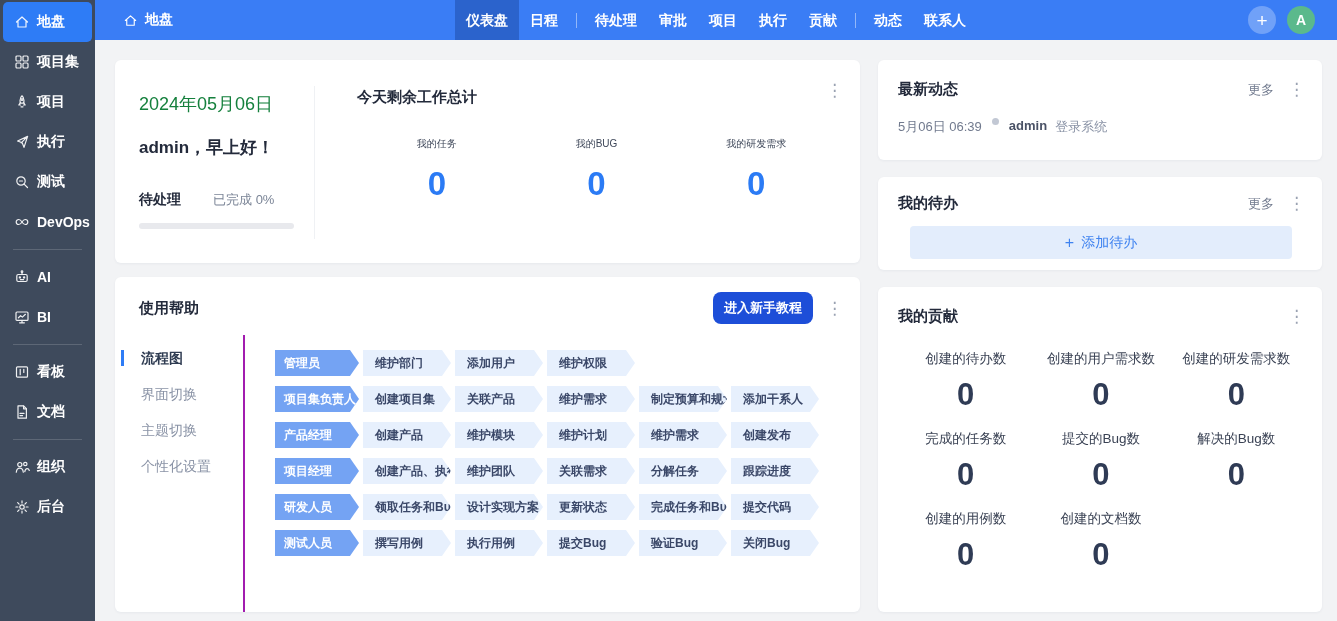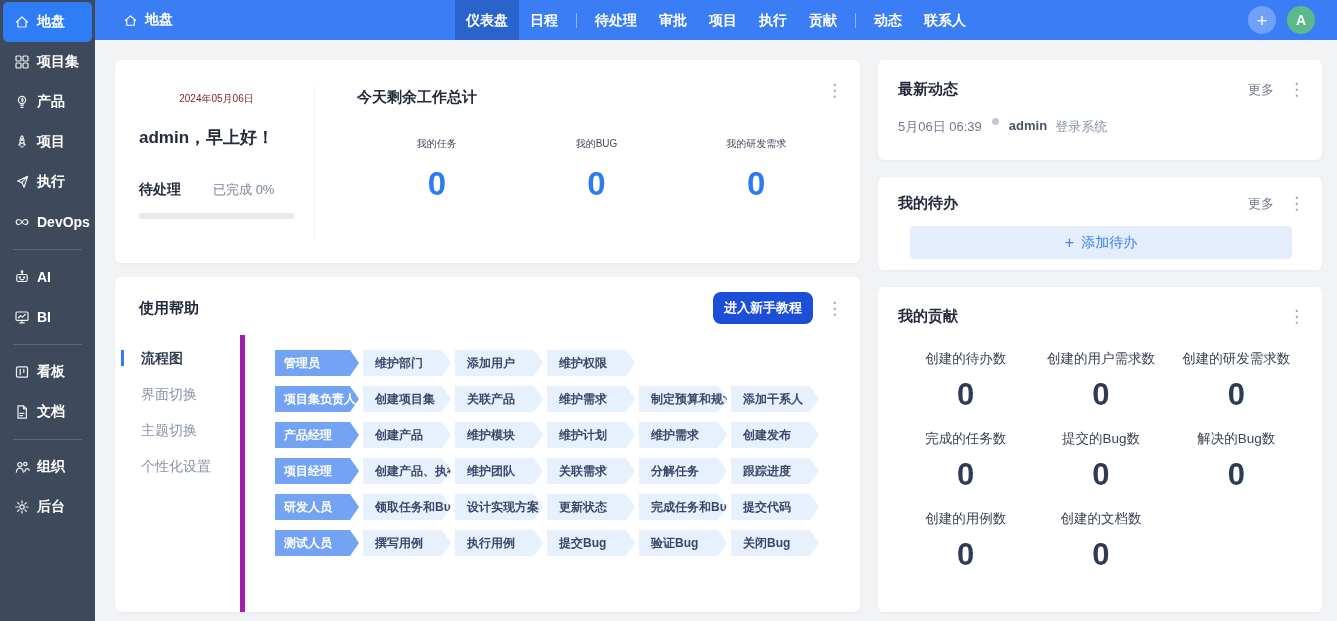--- a/index.html
+++ b/index.html
@@ -38,42 +38,42 @@
   .card { background:#fff; border-radius:6px; box-shadow:0 1px 3px rgba(25,40,70,.05); position:relative; }
   .kebab { color:#9AA2B2; font-size:17px; line-height:1; cursor:pointer; width:16px; text-align:center; user-select:none; }
   .card-head { display:flex; align-items:center; }
   .card-title { font-size:15px; font-weight:700; color:#232A3B; }
   .more-link { font-size:13px; color:#717A8E; cursor:pointer; margin-left:auto; margin-right:14px; }
 
   
   .card-welcome { height:203px; display:flex; padding:26px 24px 24px; }
   .wc-kebab { position:absolute; top:22px; right:18px; }
   .wc-left { width:176px; flex-shrink:0; border-right:1px solid #EFF1F4; padding-right:20px; }
-  .wc-date { font-size:10px; color:#7f1d1d; margin-top:6px;text-align:center; }
+  .wc-date { font-size:18px; color:#15803d; margin-top:6px; }
   .wc-greet { font-size:17px; font-weight:700; color:#232A3B; margin-top:20px; }
   .wc-pend-row { display:flex; align-items:baseline; margin-top:32px; }
   .wc-pending { font-size:14px; font-weight:700; color:#232A3B; }
   .wc-completed { font-size:13px; color:#7A8496; margin-left:32px; }
   .wc-bar { margin-top:14px; height:6px; width:100%; background:#E8E9ED; border-radius:3px; overflow:hidden; }
   .wc-bar-fill { height:100%; background:#2E7CF6; border-radius:3px; }
   .wc-right { flex:1; padding-left:42px; padding-top:2px; }
   .ws-title { font-size:15px; font-weight:700; color:#232A3B; }
   .ws-metrics { display:flex; margin-top:30px; }
   .ws-metric { flex:1; text-align:center; }
   .ws-metric-label { font-size:10px; color:#3E4759; }
   .ws-metric-value { font-size:33px; font-weight:700; color:#2B7BF5; margin-top:14px; }
 
   
   .card-help { flex:1; display:flex; flex-direction:column; min-height:0; }
   .help-head { padding:15px 18px 11px 24px; }
   .tutorial-btn { margin-left:auto; background:#1d4ed8; color:#fff; font-size:13px; font-weight:700; border:none;
                   border-radius:8px; padding:7px 11px; cursor:pointer; font-family:inherit; }
   .help-head .kebab { margin-left:13px; }
   .help-body { flex:1; display:flex; min-height:0; }
-  .help-tabs { width:130px; flex-shrink:0; border-right:5px solid #a21caf; padding-top:6px; }
+  .help-tabs { width:130px; flex-shrink:0; border-right:2px solid #a21caf; padding-top:6px; }
   .help-tab { position:relative; padding:9px 0 9px 26px; font-size:14px; color:#8A93A6; cursor:pointer; }
   .help-tab.active { color:#2F3C52; font-weight:700; }
   .help-tab.active::before { content:''; position:absolute; left:6px; top:9px; width:3px; height:16px; background:#2E7CF6; }
   .flow-area { flex:1; padding:15px 0 4px 30px; overflow:hidden; }
   .flow-row { display:flex; gap:4px; margin-bottom:10px; }
   .flow-role { width:84px; height:26px; line-height:26px; flex-shrink:0; background:#74A3F3; color:#fff;
                font-size:12px; font-weight:700; padding-left:9px; white-space:nowrap; overflow:hidden;
                clip-path:polygon(0 0, calc(100% - 9px) 0, 100% 50%, calc(100% - 9px) 100%, 0 100%); }
   .flow-step { width:88px; height:26px; line-height:26px; flex-shrink:0; background:#E7F0FD; color:#3A4768;
                font-size:12px; font-weight:700; padding-left:12px; white-space:nowrap; overflow:hidden; cursor:pointer;
@@ -119,43 +119,43 @@
             <rect x="9" y="2" width="5" height="5" rx="1"></rect>
             <rect x="2" y="9" width="5" height="5" rx="1"></rect>
             <rect x="9" y="9" width="5" height="5" rx="1"></rect>
           </svg>
         </span>
         <span>项目集</span>
       </div>
       <div class="side-item">
         <span class="icn">
           <svg viewBox="0 0 16 16" width="100%" height="100%" fill="none" stroke="currentColor" stroke-width="1.2" stroke-linecap="round" stroke-linejoin="round">
-            <circle cx="8" cy="6" r="3.6"></circle>
-            <path d="M6.5 11.2h3M7 13.4h2M8.6 4.2 7.4 6h1.9l-1.2 1.8"></path>
-          </svg>
-        </span>
-        <span>产品</span>
-      </div>
-      <div class="side-item">
-        <span class="icn">
-          <svg viewBox="0 0 16 16" width="100%" height="100%" fill="none" stroke="currentColor" stroke-width="1.2" stroke-linecap="round" stroke-linejoin="round">
             <path d="M8 1.8c1.8 1.6 2.4 4.2 1.6 7.4H6.4C5.6 6 6.2 3.4 8 1.8z"></path>
             <path d="M6.4 8.6 4.8 11h1.8M9.6 8.6 11.2 11H9.4M7 12.8h2"></path>
             <circle cx="8" cy="5.6" r=".9"></circle>
           </svg>
         </span>
         <span>项目</span>
       </div>
       <div class="side-item">
         <span class="icn">
           <svg viewBox="0 0 16 16" width="100%" height="100%" fill="none" stroke="currentColor" stroke-width="1.2" stroke-linecap="round" stroke-linejoin="round">
             <path d="M13.6 2.4 7.2 8.8M13.6 2.4l-3.6 11-1.8-4.6-4.6-1.8z"></path>
           </svg>
         </span>
         <span>执行</span>
+      </div>
+      <div class="side-item">
+        <span class="icn">
+          <svg viewBox="0 0 16 16" width="100%" height="100%" fill="none" stroke="currentColor" stroke-width="1.2" stroke-linecap="round" stroke-linejoin="round">
+            <circle cx="7" cy="7" r="4.2"></circle>
+            <path d="m10.1 10.1 3.4 3.4M5.5 7h3"></path>
+          </svg>
+        </span>
+        <span>测试</span>
       </div>
       <div class="side-item">
         <span class="icn">
           <svg viewBox="0 0 16 16" width="100%" height="100%" fill="none" stroke="currentColor" stroke-width="1.2" stroke-linecap="round" stroke-linejoin="round">
             <path d="M8 8C7 6.4 6 5.5 4.8 5.5 3.3 5.5 2.2 6.6 2.2 8s1.1 2.5 2.6 2.5C6 10.5 7 9.6 8 8zm0 0c1-1.6 2-2.5 3.2-2.5 1.5 0 2.6 1.1 2.6 2.5s-1.1 2.5-2.6 2.5C10 10.5 9 9.6 8 8z"></path>
           </svg>
         </span>
         <span>DevOps</span>
       </div>
       <div class="side-divider"></div>

